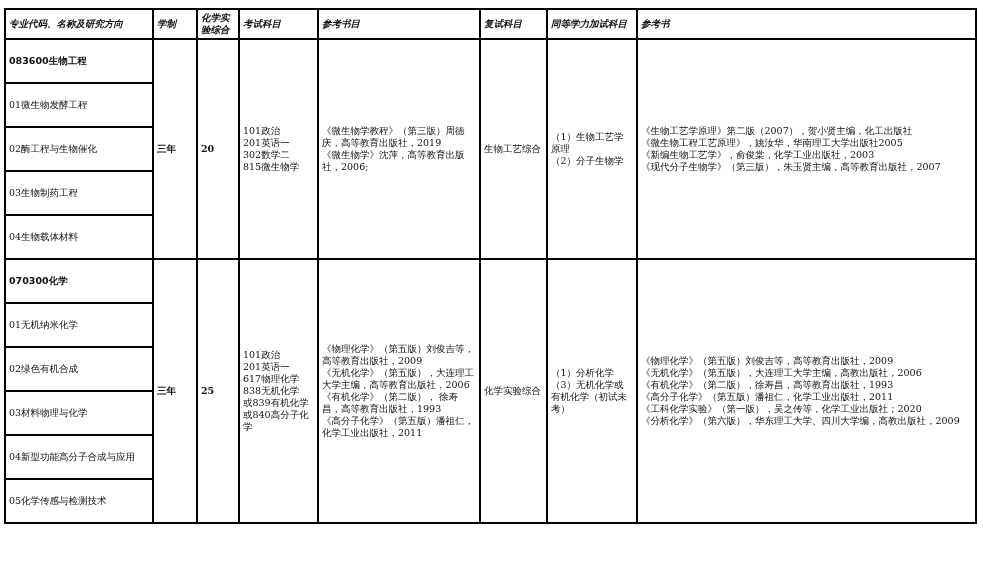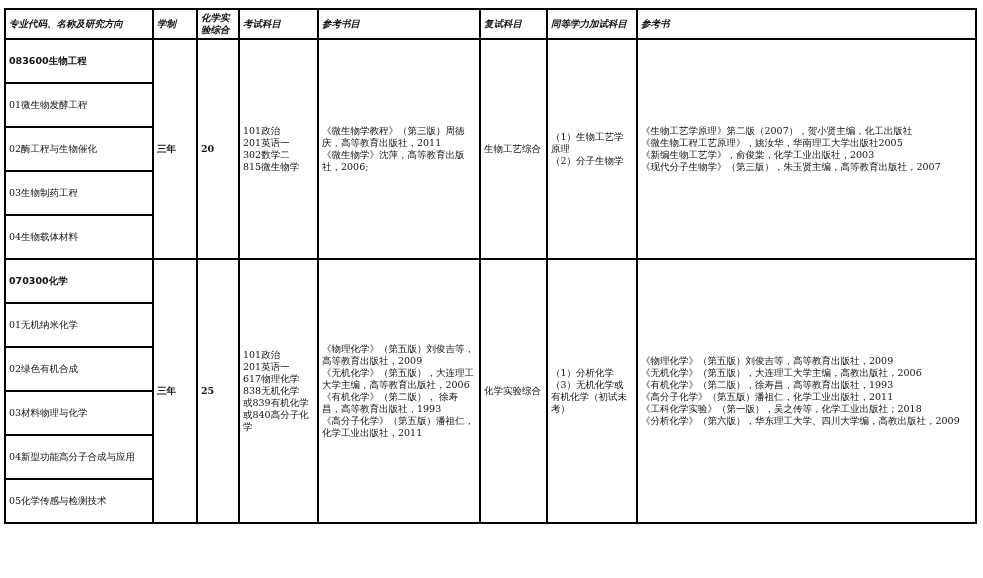--- a/index.html
+++ b/index.html
@@ -49,21 +49,21 @@
     <td class="major">083600生物工程</td>
     <td rowspan="5" class="center years">三年</td>
     <td rowspan="5" class="center quota">20</td>
     <td rowspan="5" class="lines">
       <span>101政治</span>
       <span>201英语一</span>
       <span>302数学二</span>
       <span>815微生物学</span>
     </td>
     <td rowspan="5" class="lines">
-      <span>《微生物学教程》（第三版）周德庆，高等教育出版社，2011</span>
+      <span>《微生物学教程》（第三版）周德庆，高等教育出版社，2019</span>
       <span>《微生物学》沈萍，高等教育出版社，2006;</span>
     </td>
     <td rowspan="5">生物工艺综合</td>
     <td rowspan="5" class="lines">
       <span>（1）生物工艺学原理</span>
       <span>（2）分子生物学</span>
     </td>
     <td rowspan="5" class="lines">
       <span>《生物工艺学原理》第二版（2007），贺小贤主编，化工出版社</span>
       <span>《微生物工程工艺原理》，姚汝华，华南理工大学出版社2005</span>
@@ -105,21 +105,21 @@
     <td rowspan="6">化学实验综合</td>
     <td rowspan="6" class="lines">
       <span>（1）分析化学</span>
       <span>（3）无机化学或有机化学（初试未考）</span>
     </td>
     <td rowspan="6" class="lines">
       <span>《物理化学》（第五版）刘俊吉等，高等教育出版社，2009</span>
       <span>《无机化学》（第五版），大连理工大学主编，高教出版社，2006</span>
       <span>《有机化学》（第二版），徐寿昌，高等教育出版社，1993</span>
       <span>《高分子化学》（第五版）潘祖仁，化学工业出版社，2011</span>
-      <span>《工科化学实验》（第一版），吴之传等，化学工业出版社；2018</span>
+      <span>《工科化学实验》（第一版），吴之传等，化学工业出版社；2020</span>
       <span>《分析化学》（第六版），华东理工大学、四川大学编，高教出版社，2009</span>
     </td>
   </tr>
   <tr class="row">
         <td class="dir">01无机纳米化学</td>
       </tr>
   <tr class="row">
         <td class="dir">02绿色有机合成</td>
       </tr>
   <tr class="row">

